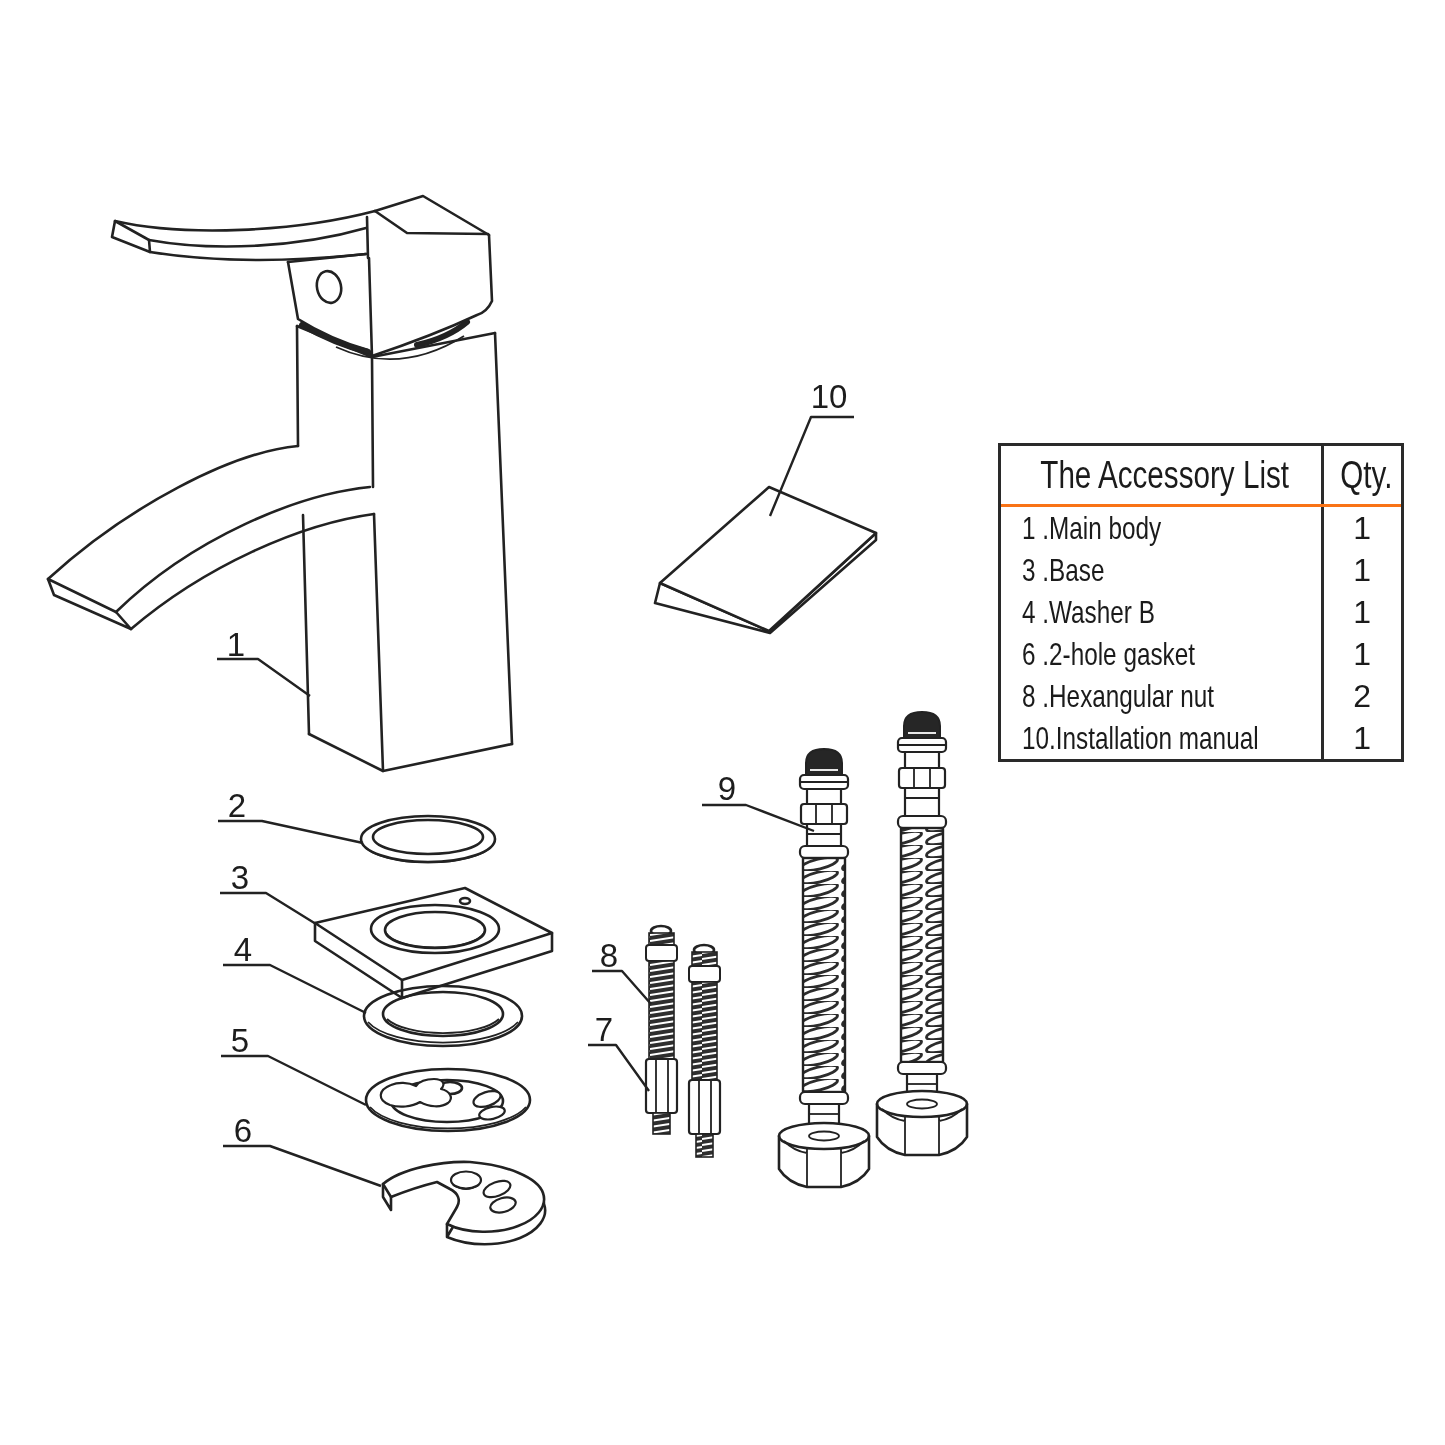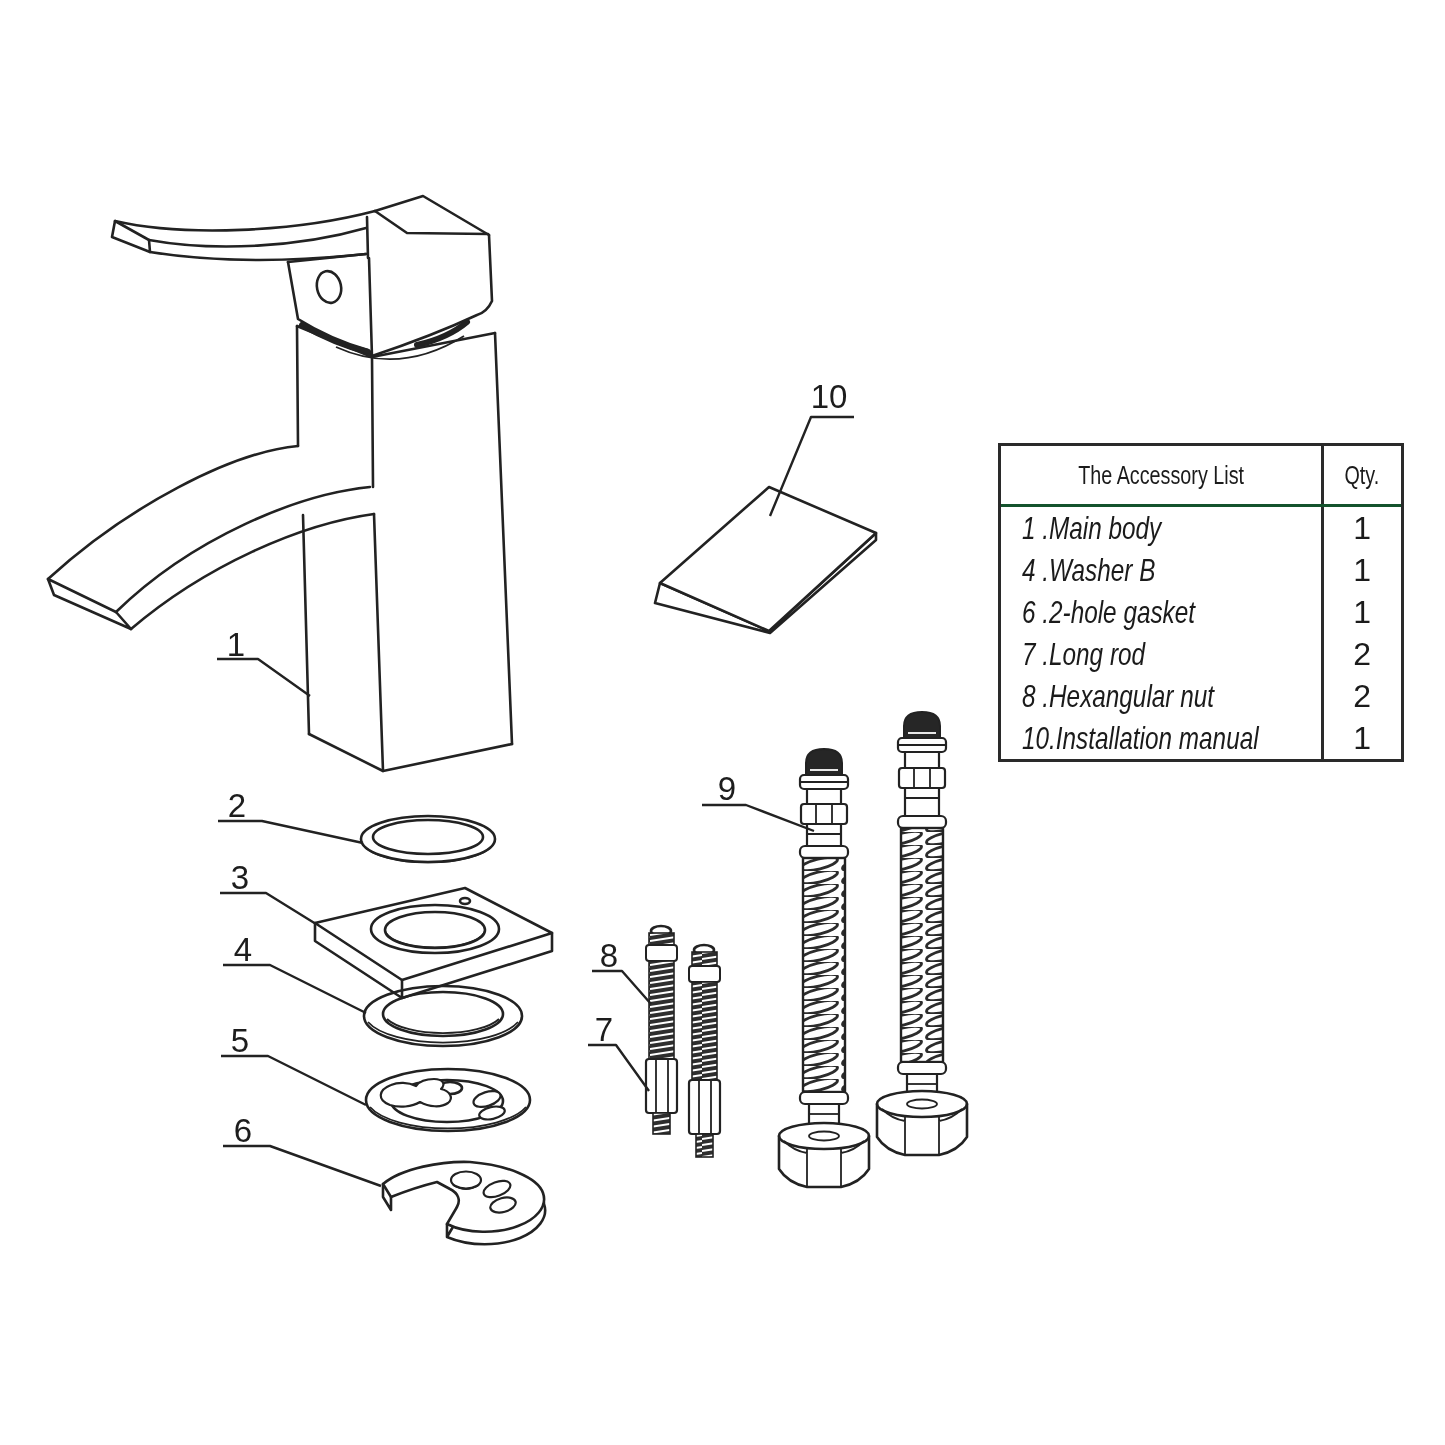--- a/index.html
+++ b/index.html
@@ -11,26 +11,26 @@
   .dk{fill:#262626;stroke:#222;stroke-width:2;}
   .thick{fill:none;stroke:#222;stroke-width:6;stroke-linecap:round;}
   .thin{fill:none;stroke:#222;stroke-width:1.8;}
   .leader{fill:none;stroke:#222;stroke-width:2.4;stroke-linejoin:round;}
   .plabel{font:33px "Liberation Sans", sans-serif;fill:#1d1d1d;text-anchor:middle;}
   .rodseg{stroke:#222;stroke-width:1.6;}
   
   .tblwrap{position:absolute;left:998px;top:443px;width:406px;border:3px solid #2a2a2a;background:#fff;box-sizing:border-box;}
   .tbl{border-collapse:collapse;width:100%;table-layout:fixed;}
   .tbl th,.tbl td{padding:0;margin:0;color:#1b1b1b;vertical-align:middle;overflow:hidden;white-space:nowrap;}
-  .tbl th{height:58px;font-weight:normal;font-size:26px;text-align:center;border-bottom:3px solid #14532d;}
+  .tbl th{height:58px;font-weight:normal;font-size:39px;text-align:right;border-bottom:3px solid #f97316;}
   .tbl td{height:42px;font-size:32px;}
   .col-item{width:321px;}
   .col-qty{width:79px;}
   .tbl th:first-child,.tbl td:first-child{border-right:3px solid #2a2a2a;}
-  .tbl td:first-child{text-align:left;padding-left:21px;font-style:italic;}
+  .tbl td:first-child{text-align:left;padding-left:21px;}
   .tbl td:last-child{text-align:center;}
   .sqz{display:inline-block;transform:scaleX(0.76);transform-origin:0 50%;white-space:nowrap;}
   .sqzc{display:inline-block;transform:scaleX(0.76);transform-origin:50% 50%;white-space:nowrap;}
 </style>
 </head>
 <body>
 
 <div id="canvas">
 
   <svg width="1445" height="1445" viewBox="0 0 1445 1445">
@@ -213,30 +213,30 @@
           <th><span class="sqzc">The Accessory List</span></th>
           <th><span class="sqzc">Qty.</span></th>
         </tr>
       </thead>
       <tbody>
         <tr>
             <td><span class="sqz">1 .Main body</span></td>
             <td>1</td>
           </tr>
         <tr>
+            <td><span class="sqz">3 .Base</span></td>
+            <td>1</td>
+          </tr>
+        <tr>
             <td><span class="sqz">4 .Washer B</span></td>
             <td>1</td>
           </tr>
         <tr>
             <td><span class="sqz">6 .2-hole gasket</span></td>
             <td>1</td>
-          </tr>
-        <tr>
-            <td><span class="sqz">7 .Long rod</span></td>
-            <td>2</td>
           </tr>
         <tr>
             <td><span class="sqz">8 .Hexangular nut</span></td>
             <td>2</td>
           </tr>
         <tr>
             <td><span class="sqz">10.Installation manual</span></td>
             <td>1</td>
           </tr>
       </tbody>

